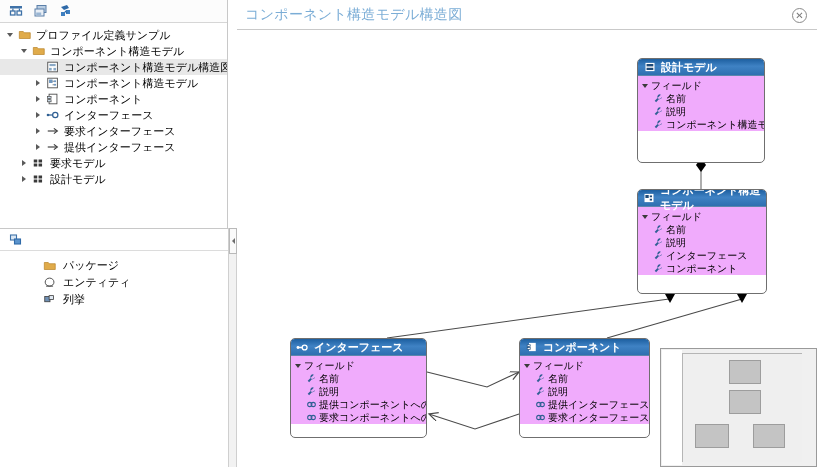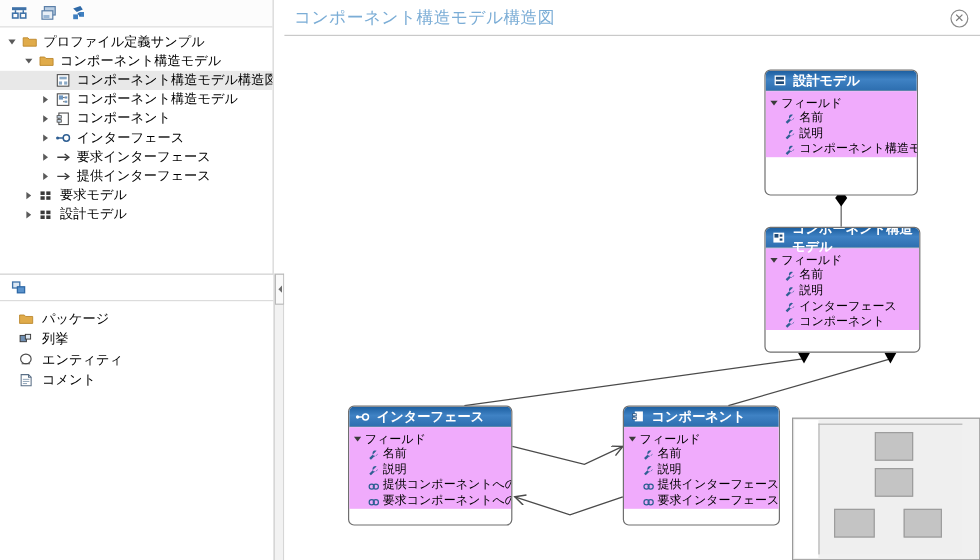--- a/index.html
+++ b/index.html
@@ -52,21 +52,21 @@
     position: absolute; left: 229px; top: 228px; width: 8px; height: 26px;
     background: #fafafa; border: 1px solid #b9b9b9; display:flex; align-items:center; justify-content:center;
   }
   #split-handle::before {
     content:""; border-right: 3px solid #6d6d6d; border-top: 3px solid transparent; border-bottom: 3px solid transparent;
   }
 
   
   #palette { position: absolute; left: 0; top: 228px; width: 228px; height: 239px; background: #fff; border-top: 1px solid #c8c8c8; }
   .pal-toolbar { height: 22px; border-bottom: 1px solid #dcdcdc; display:flex; align-items:center; padding-left: 8px; background:#fff; }
-  .pal-list { padding-top: 6px; }
+  .pal-list { padding-top: 6px; margin-left: 28px; }
   .pal-item { display:flex; align-items:center; height: 17px; padding-left: 14px; font-size: 11px; color:#000; }
   .pal-ico { width: 16px; min-width:16px; height: 14px; margin-right: 5px; display:flex; align-items:center; justify-content:center; }
 
   
   #editor { position: absolute; left: 237px; top: 0; width: 580px; height: 467px; background: #ffffff; }
   #editor-header { height: 30px; border-bottom: 1px solid #c9c9c9; display:flex; align-items:center; background:#fff; position: relative; }
   #editor-title { color: #7badd6; font-size: 14px; padding-left: 8px; letter-spacing: .3px; }
   #close-btn {
     position:absolute; right: 10px; top: 8px; width: 15px; height: 15px;
     border: 1.3px solid #8a8a8a; border-radius: 50%;
@@ -83,21 +83,21 @@
   .node-hdr {
     height: 17px; display:flex; align-items:center; padding-left: 5px; gap: 5px;
     background: linear-gradient(to bottom, #1d5fa0 0%, #3f82c4 45%, #2e6fb0 100%);
     color: #ffffff; font-weight: bold; font-size: 11px;
     border-bottom: 1px solid #5d86ac;
   }
   .node-body { padding: 3px 0 0 0; background:#f0abfc; }
   .grp { display:flex; align-items:center; height: 13px; padding-left: 3px; color:#000; font-size: 10px; }
   .grp .gtw { width: 10px; height: 10px; position: relative; }
   .grp .gtw::before { content:""; position:absolute; left:1px; top:3.5px; border-top:4px solid #3a3a3a; border-left:3.5px solid transparent; border-right:3.5px solid transparent; }
-  .attr { display:flex; align-items:flex-end; height: 13px; padding-left: 14px; color:#000; font-size: 10px; white-space: nowrap; }
+  .attr { display:flex; align-items:center; height: 13px; padding-left: 14px; color:#000; font-size: 10px; white-space: nowrap; }
   .attr .aic { width: 12px; min-width:12px; height: 11px; margin-right: 2px; display:flex; align-items:center; justify-content:center; }
 
   .node-hdr .hic { width: 13px; height: 13px; display:flex; align-items:center; justify-content:center; }
 
   
   #minimap {
     position: absolute; right: 0px; bottom: 0px; width: 157px; height: 119px;
     background: #f0f0f0; border: 1px solid #9a9a9a;
   }
   #mm-white { position:absolute; left:1px; top:1px; width:20px; height:115px; background:#fff; }
@@ -266,44 +266,34 @@
             <span class="pal-ico">
               <svg width="14" height="14" viewBox="0 0 16 16">
                 <path d="M1.5 4 L6 4 L7.2 5.4 L14 5.4 L14 12 L1.5 12 Z" fill="#e0ab4a" stroke="#b98327" stroke-width=".8"></path>
               </svg>
             </span>
             <span>パッケージ</span>
           </div>
           <div class="pal-item">
             <span class="pal-ico">
               <svg width="14" height="14" viewBox="0 0 16 16">
+                <ellipse cx="7.5" cy="7" rx="5" ry="4.6" fill="#fff" stroke="#4a4a4a" stroke-width="1.1"></ellipse>
+                <line x1="3.5" y1="11.6" x2="11.5" y2="11.6" stroke="#4a4a4a" stroke-width="1.1"></line>
+              </svg>
+            </span>
+            <span>エンティティ</span>
+          </div>
+          <div class="pal-item">
+            <span class="pal-ico">
+              <svg width="14" height="14" viewBox="0 0 16 16">
                 <rect x="2" y="4" width="6" height="6" fill="#6f8fb3" stroke="#3a3a3a" stroke-width=".9"></rect>
                 <rect x="7" y="3" width="5" height="4.5" fill="#dfe8f2" stroke="#3a3a3a" stroke-width=".9"></rect>
               </svg>
             </span>
             <span>列挙</span>
-          </div>
-          <div class="pal-item">
-            <span class="pal-ico">
-              <svg width="14" height="14" viewBox="0 0 16 16">
-                <ellipse cx="7.5" cy="7" rx="5" ry="4.6" fill="#fff" stroke="#4a4a4a" stroke-width="1.1"></ellipse>
-                <line x1="3.5" y1="11.6" x2="11.5" y2="11.6" stroke="#4a4a4a" stroke-width="1.1"></line>
-              </svg>
-            </span>
-            <span>エンティティ</span>
-          </div>
-          <div class="pal-item">
-            <span class="pal-ico">
-              <svg width="14" height="14" viewBox="0 0 16 16">
-                <path d="M3 2.5 L10 2.5 L12.5 5 L12.5 13 L3 13 Z" fill="#fff" stroke="#5a6f86" stroke-width="1"></path>
-                <path d="M10 2.5 L10 5 L12.5 5" fill="none" stroke="#5a6f86" stroke-width="1"></path>
-                <path d="M4.6 7 H10.8 M4.6 9 H10.8 M4.6 11 H8.6" stroke="#8aa0b6" stroke-width=".9"></path>
-              </svg>
-            </span>
-            <span>コメント</span>
           </div>
         </div>
     </div>
   </div>
 
   <div id="splitter"></div>
   <div id="split-handle"></div>
 
   <div id="editor">
     <div id="editor-header">

